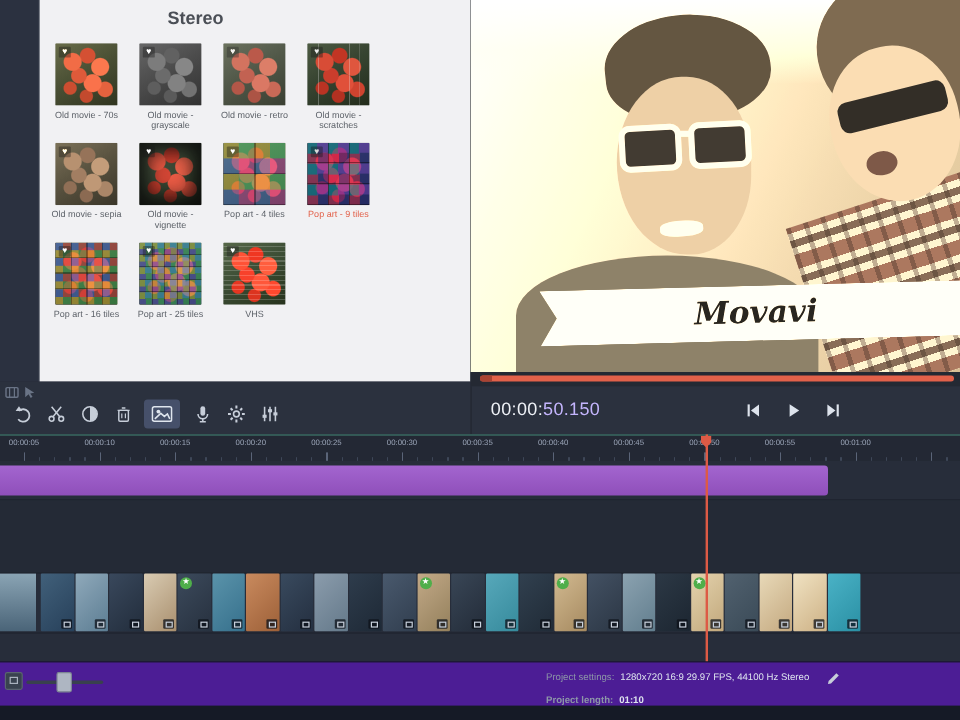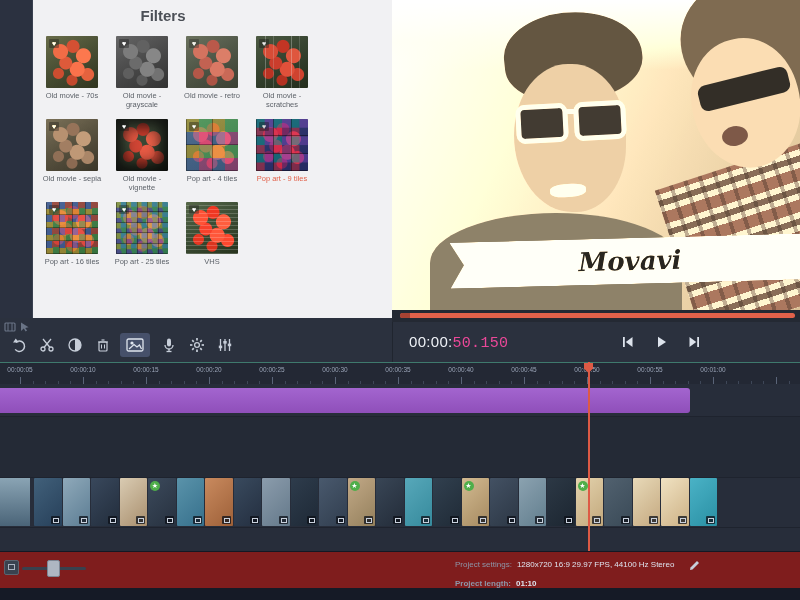--- a/index.html
+++ b/index.html
@@ -94,21 +94,21 @@
           clip-path:polygon(0 0,100% 0,100% 100%,0 100%,14px 50%);}
   .ribbon span{font-family:"DejaVu Serif",serif;font-style:italic;font-weight:bold;font-size:26px;color:#23211e;}
 
   
   .seekbar{position:absolute;left:392px;top:310px;width:408px;height:12px;background:#242933;}
   .seek-fill{position:absolute;left:8px;right:5px;top:3px;height:5px;border-radius:3px;background:#e2614a;}
   .seek-fill::before{content:"";position:absolute;left:0;top:0;width:10px;height:5px;border-radius:3px 0 0 3px;background:#a94333;}
   .transport{position:absolute;left:392px;top:322px;width:408px;height:40px;background:#2b313e;border-left:1px solid #20252f;}
   .timecode{position:absolute;left:16px;top:11px;font-size:15px;letter-spacing:.3px;}
   .tc-main{color:#eef1f6;}
-  .tc-frac{color:#ec4899;font-family:Liberation Mono, monospace;}
+  .tc-frac{color:#c4b5fd;}
   .tr-buttons{position:absolute;left:222px;top:9px;display:flex;gap:7px;}
   .tr-buttons button{width:26px;height:22px;background:none;border:none;padding:0;cursor:pointer;
                      display:flex;align-items:center;justify-content:center;}
 
   
   .toolbar{position:absolute;left:0;top:318px;width:392px;height:44px;background:#2b313e;}
   .mini{position:absolute;top:2px;width:13px;height:13px;display:flex;align-items:center;justify-content:center;cursor:pointer;}
   .tbtn{position:absolute;top:16px;width:22px;height:22px;display:flex;align-items:center;justify-content:center;
         background:none;border:none;padding:0;cursor:pointer;}
   .tbtn.active{width:30px;height:24px;top:15px;background:#46506a;border-radius:3px;}
@@ -136,21 +136,21 @@
              color:#fff;font-size:7px;line-height:10px;text-align:center;}
   .clip-badge{position:absolute;right:2px;bottom:2px;width:9px;height:8px;background:rgba(12,16,24,.75);border-radius:1px;}
   .clip-badge::after{content:"";position:absolute;left:2px;top:2px;width:4px;height:3px;border:1px solid #c9d1dd;}
 
   
   .playhead-line{position:absolute;left:588px;top:362px;width:2px;height:189px;background:#dd5a45;z-index:20;cursor:ew-resize;}
   .playhead-cap{position:absolute;left:584px;top:363px;width:9px;height:10px;background:#dd5a45;z-index:21;cursor:ew-resize;
                 clip-path:polygon(0 0,100% 0,100% 55%,50% 100%,0 55%);}
 
   
-  .footer{position:absolute;left:0;top:551px;width:800px;height:49px;background:#7f1d1d;border-top:1px solid #141824;}
+  .footer{position:absolute;left:0;top:551px;width:800px;height:49px;background:#4c1d95;border-top:1px solid #141824;}
   .footer-strip{position:absolute;left:0;bottom:0;width:800px;height:13px;background:#151a26;}
   .zoom-fit{position:absolute;left:4px;top:8px;width:13px;height:13px;background:#39424f;border:1px solid #5a6470;
             border-radius:2px;cursor:pointer;}
   .zoom-fit::after{content:"";position:absolute;left:3px;top:3px;width:5px;height:4px;border:1px solid #aab2bf;}
   .zoom-track{position:absolute;left:22px;top:15px;width:64px;height:3px;background:#39414e;border-radius:2px;cursor:pointer;}
   .zoom-handle{position:absolute;left:47px;top:8px;width:11px;height:15px;background:#aeb6c2;border:1px solid #7d8694;
                border-radius:2px;cursor:ew-resize;}
   .ps-line{position:absolute;left:455px;font-size:8px;display:flex;align-items:center;gap:5px;white-space:nowrap;}
   .ps-line.l1{top:6px;}
   .ps-line.l2{top:27px;font-weight:bold;}
@@ -161,21 +161,21 @@
   svg{display:block;}
 </style>
 </head>
 <body>
 
 <div class="stage">
 
   <div class="left-rail"></div>
 
   <section class="filters-panel">
-    <h2 class="panel-title">Filters</h2>
+    <h2 class="panel-title">Stereo</h2>
 
     <div class="fitem" style="left:6px;top:36px">
       <div class="fthumb e70s">
           <span class="fheart">♥</span>
         </div>
       <div class="flabel">Old movie - 70s</div>
     </div>
     <div class="fitem" style="left:146px;top:36px">
       <div class="fthumb eretro">
           <span class="fheart">♥</span>

